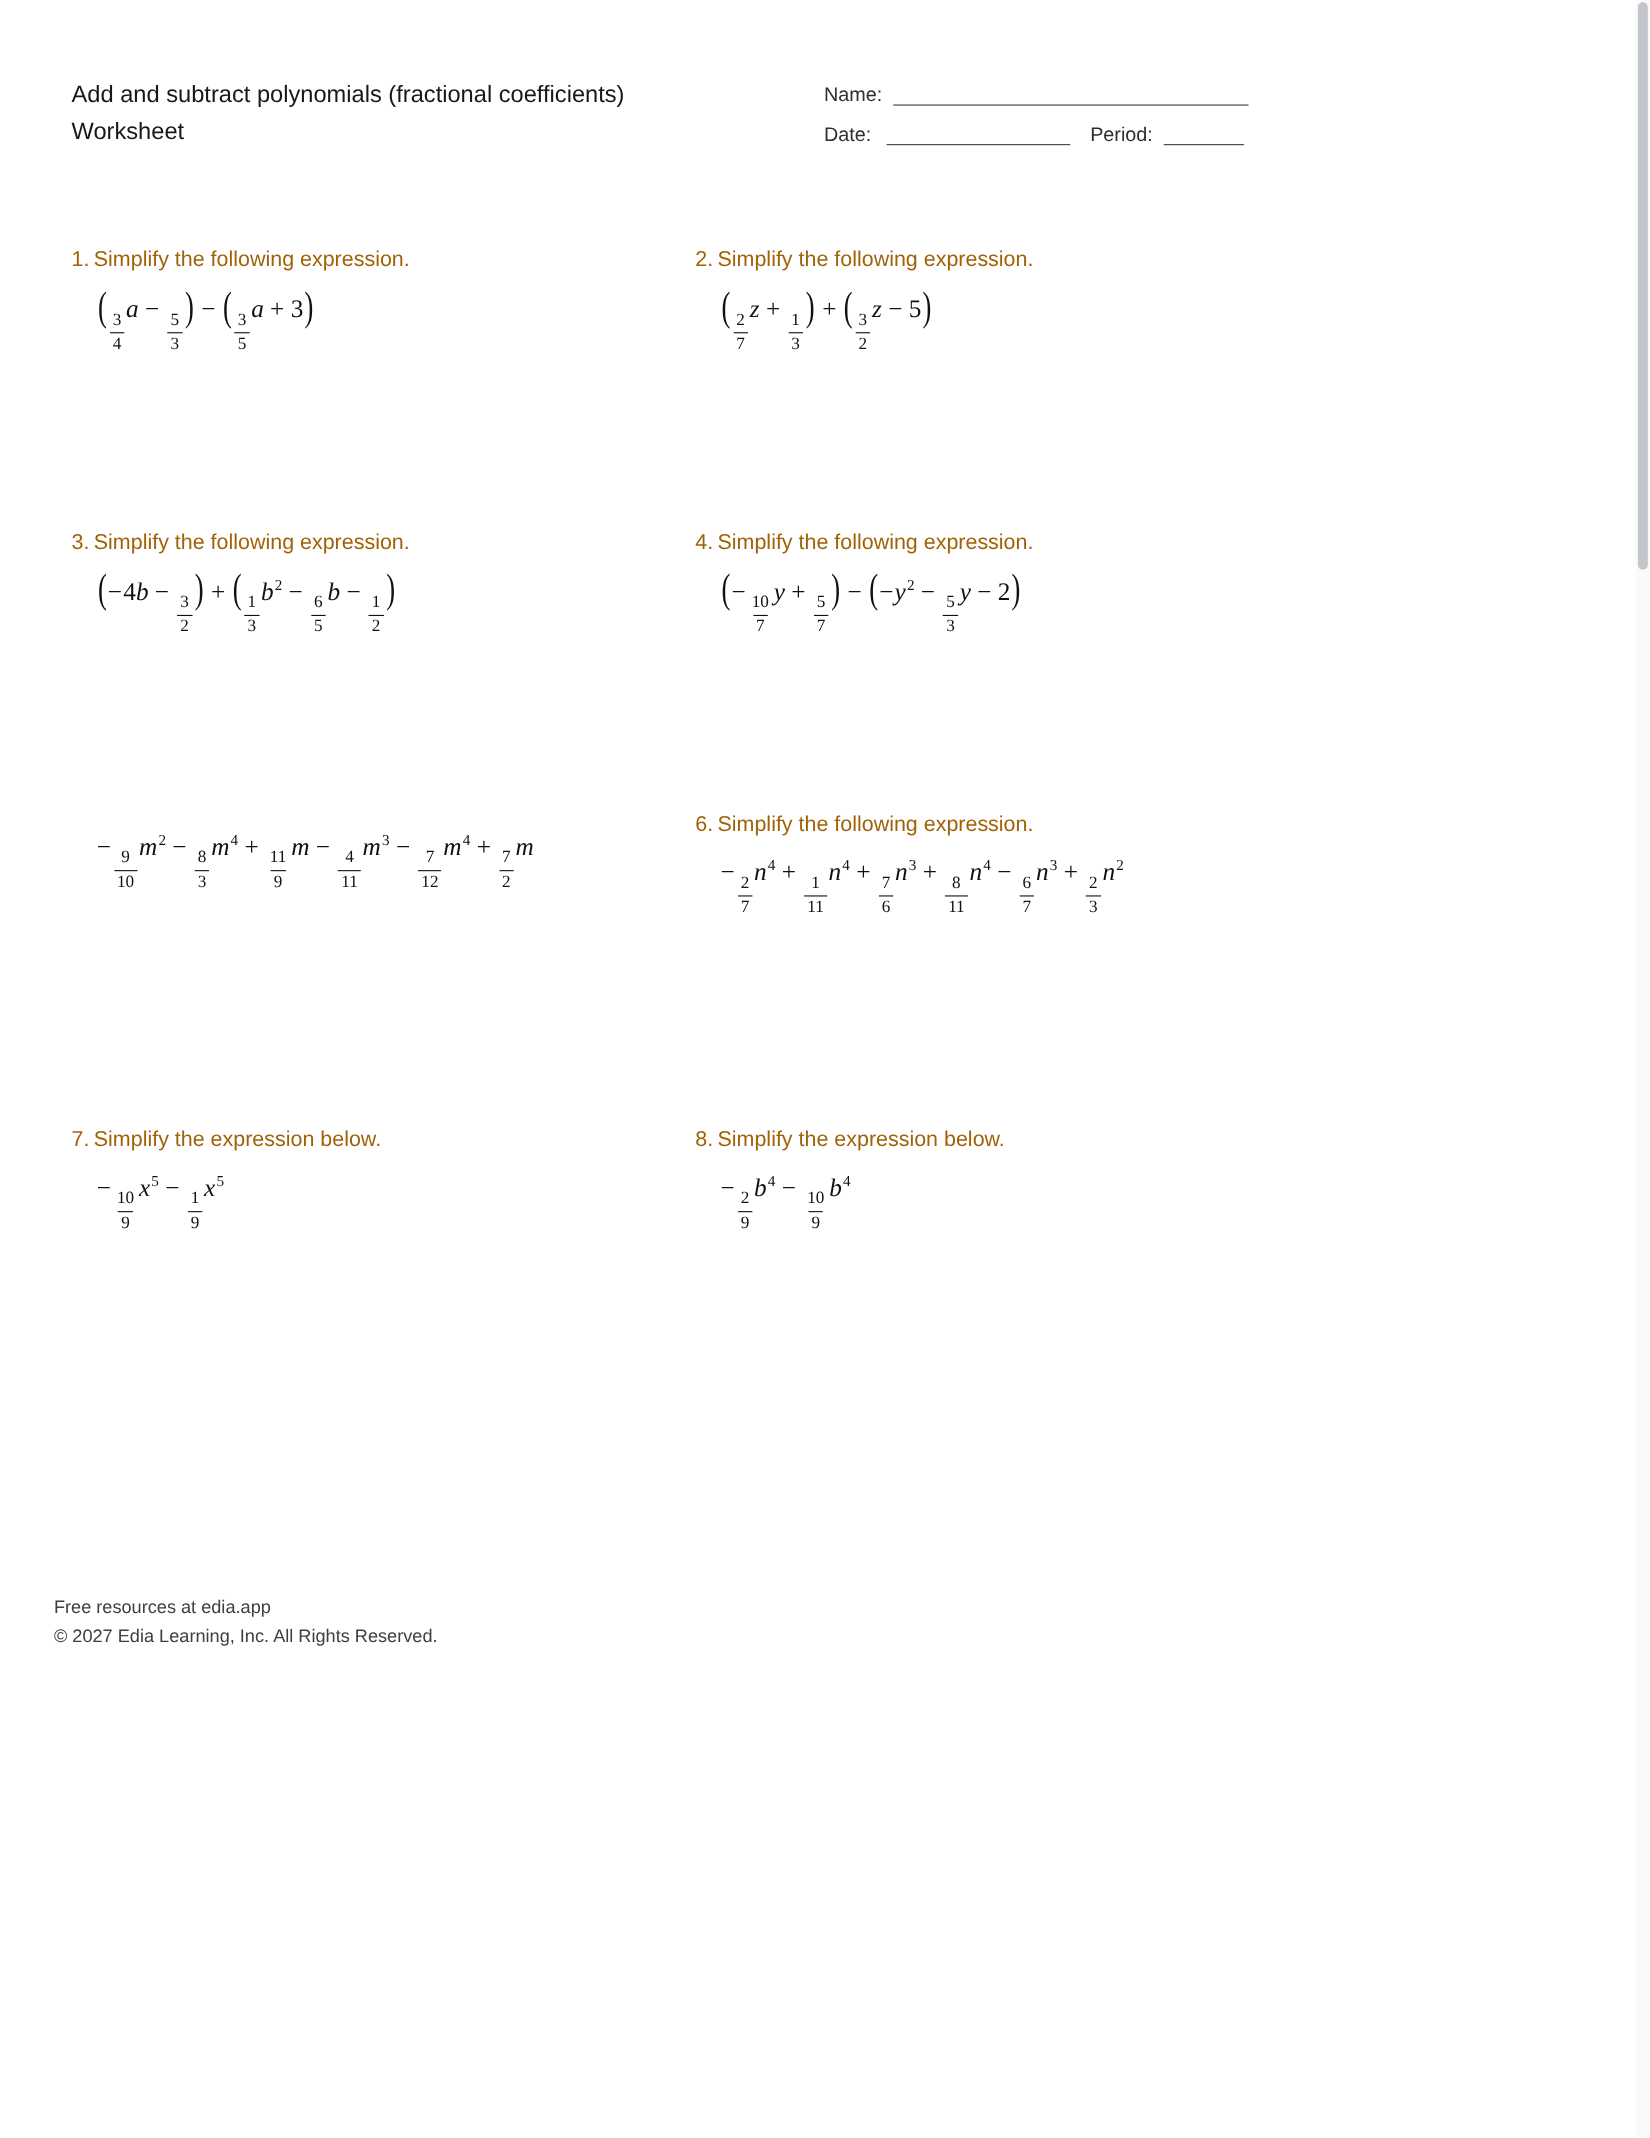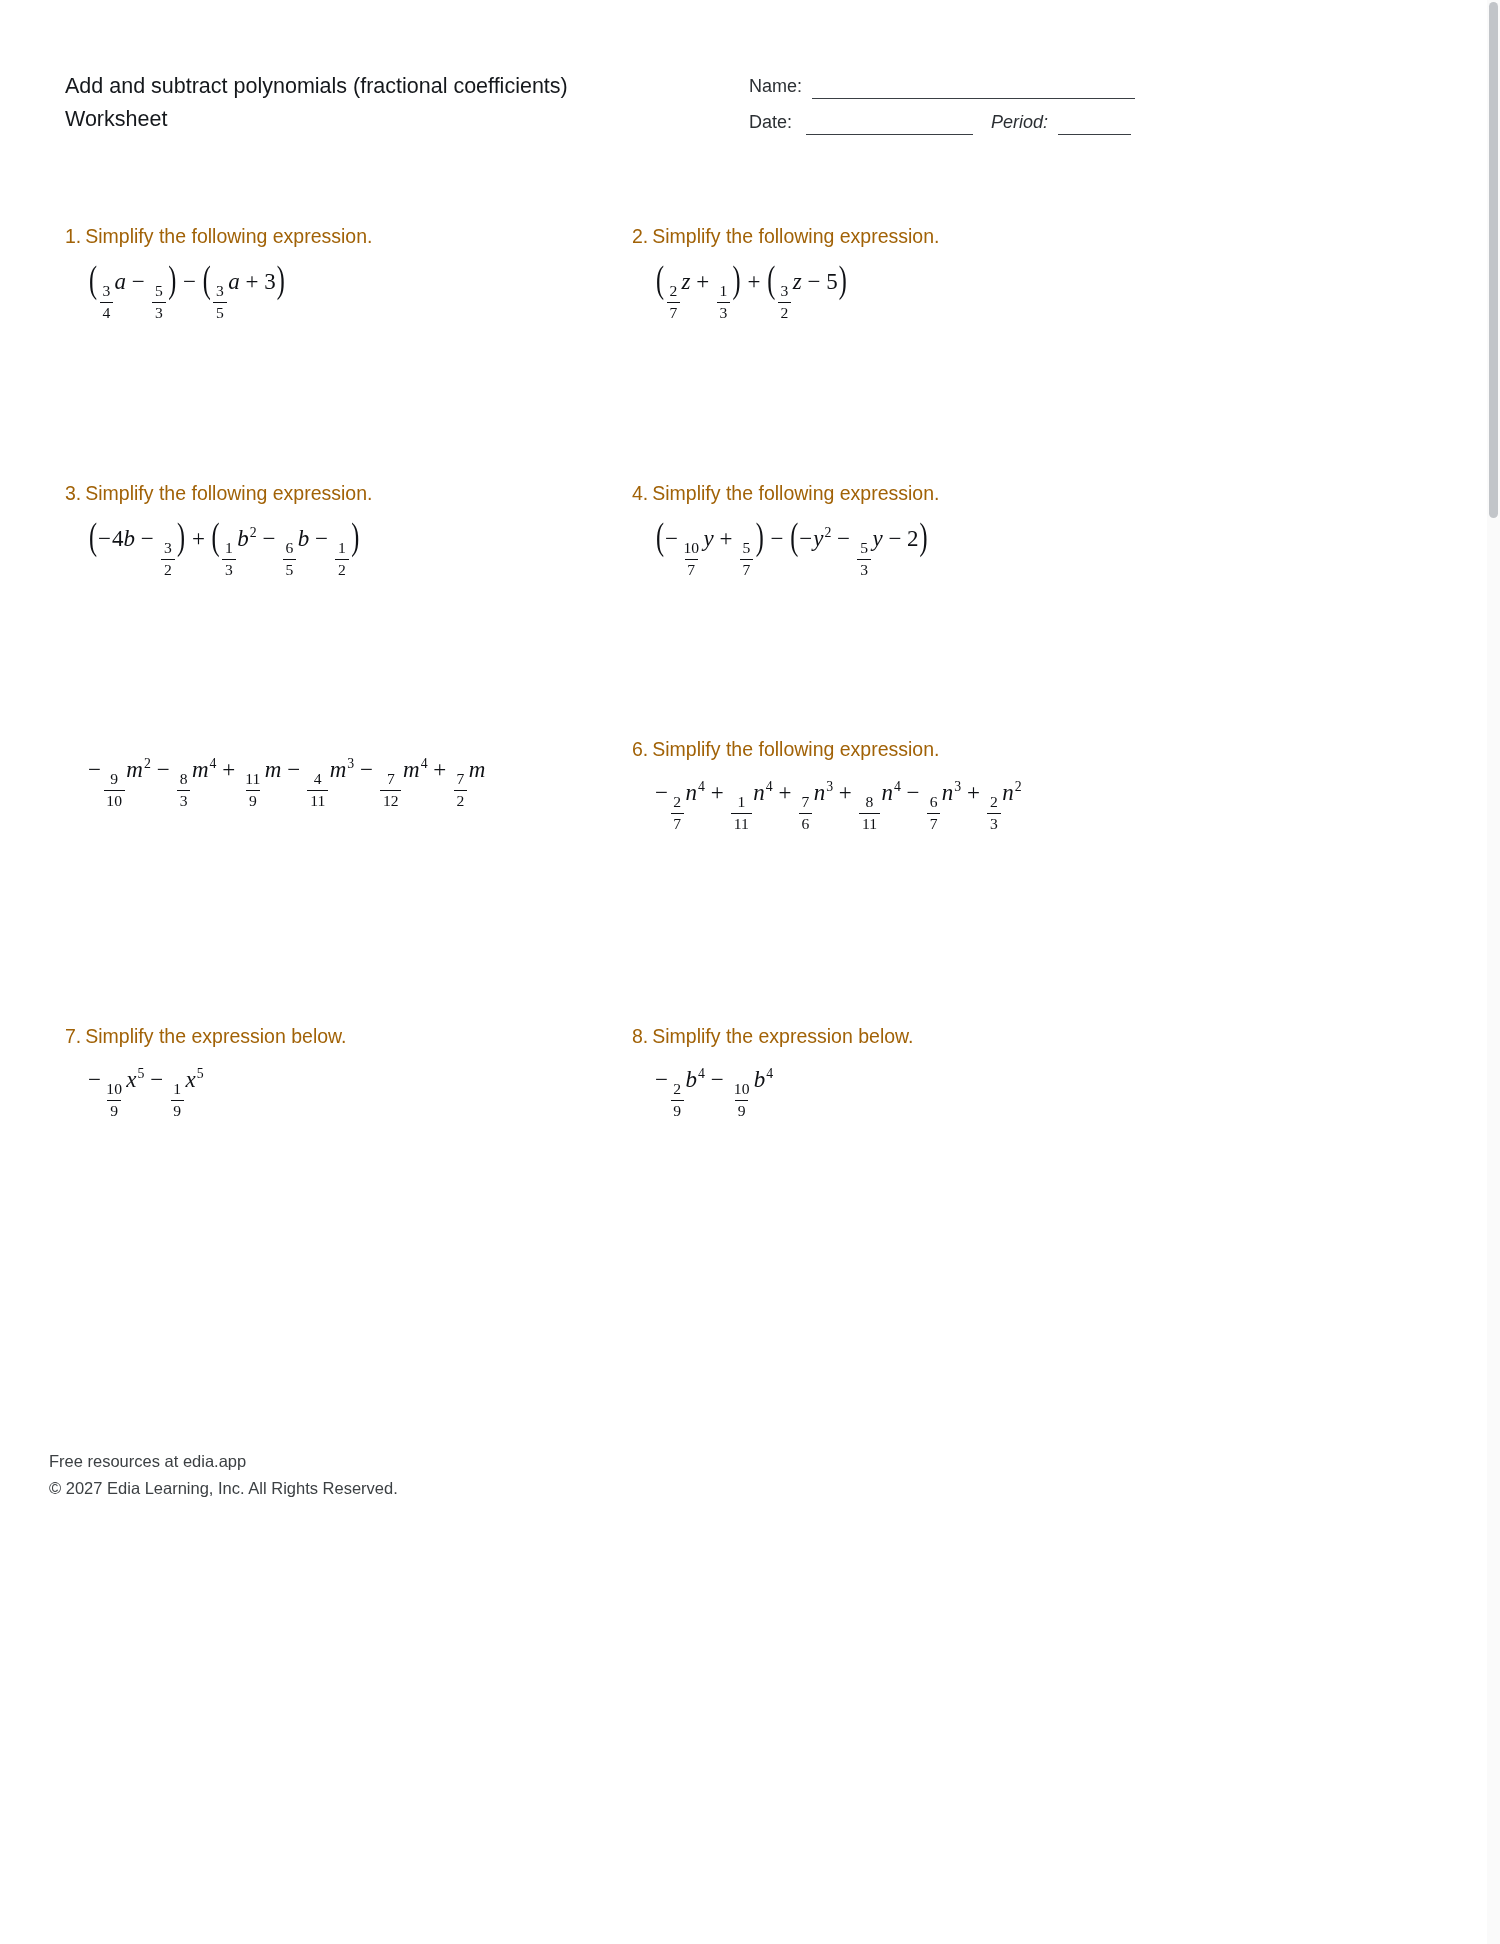--- a/index.html
+++ b/index.html
@@ -17,24 +17,24 @@
     position: absolute;
     left: 65px;
     top: 70px;
     width: 1070px;
   }
 
   
   .header { display: flex; justify-content: space-between; align-items: flex-start; }
   .title { font-size: 21.5px; font-weight: 400; line-height: 1.55; color: #15181c; }
   .fields { width: 386px; margin-top: 6px; font-size: 18px; color: #2b2f33; }
-  .field-row { display: flex; align-items: flex-end; }
+  .field-row { display: flex; align-items: flex-start; }
   .field-row + .field-row { margin-top: 13px; }
   .flabel { white-space: nowrap; padding-bottom: 2px; }
-  .flabel.period { margin-left: 18px; font-style: italic; }
+  .flabel.period { margin-left: 18px; }
   .fline { border-bottom: 1.6px solid #3a3f44; height: 20px; }
   .fline.name { flex: 1; margin-left: 10px; }
   .fline.date { width: 167px; margin-left: 14px; }
   .fline.period { width: 73px; margin-left: 10px; }
 
   
   .problems {
     margin-top: 88px;
     display: grid;
     grid-template-columns: 567px 503px;

